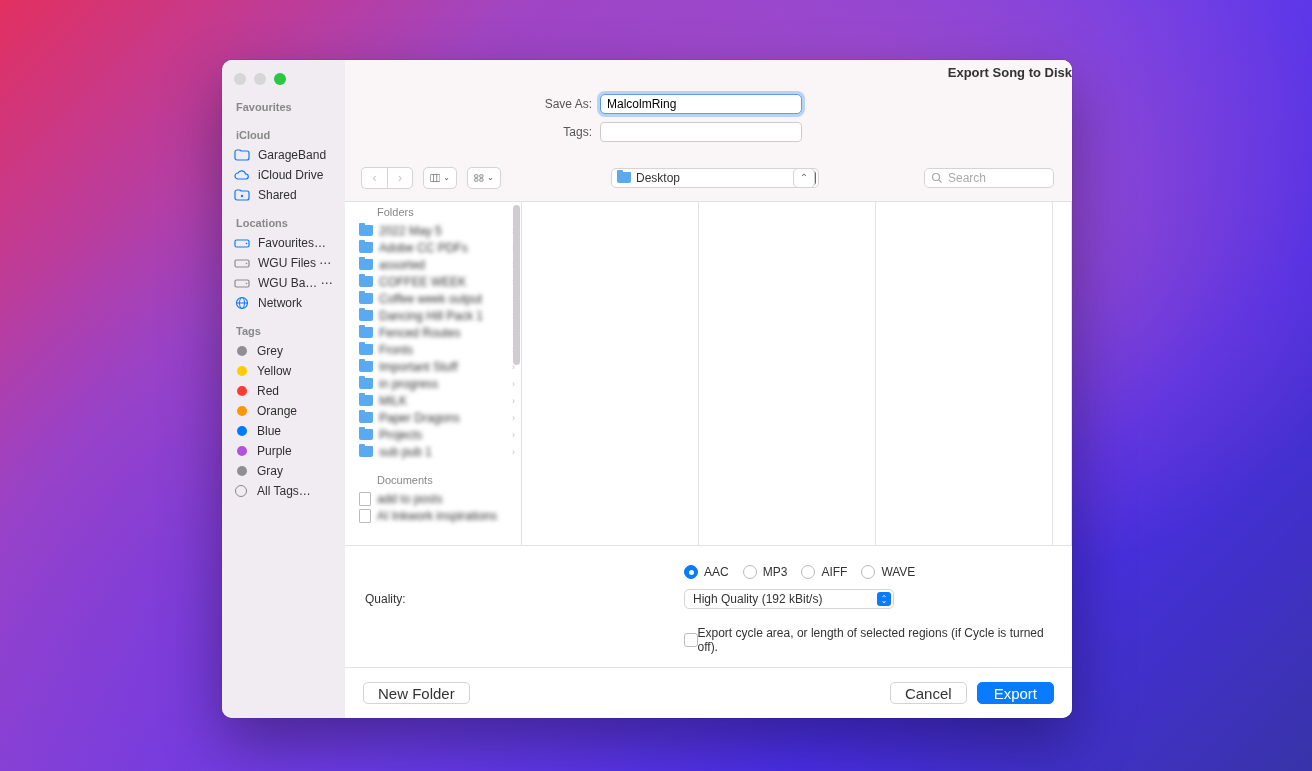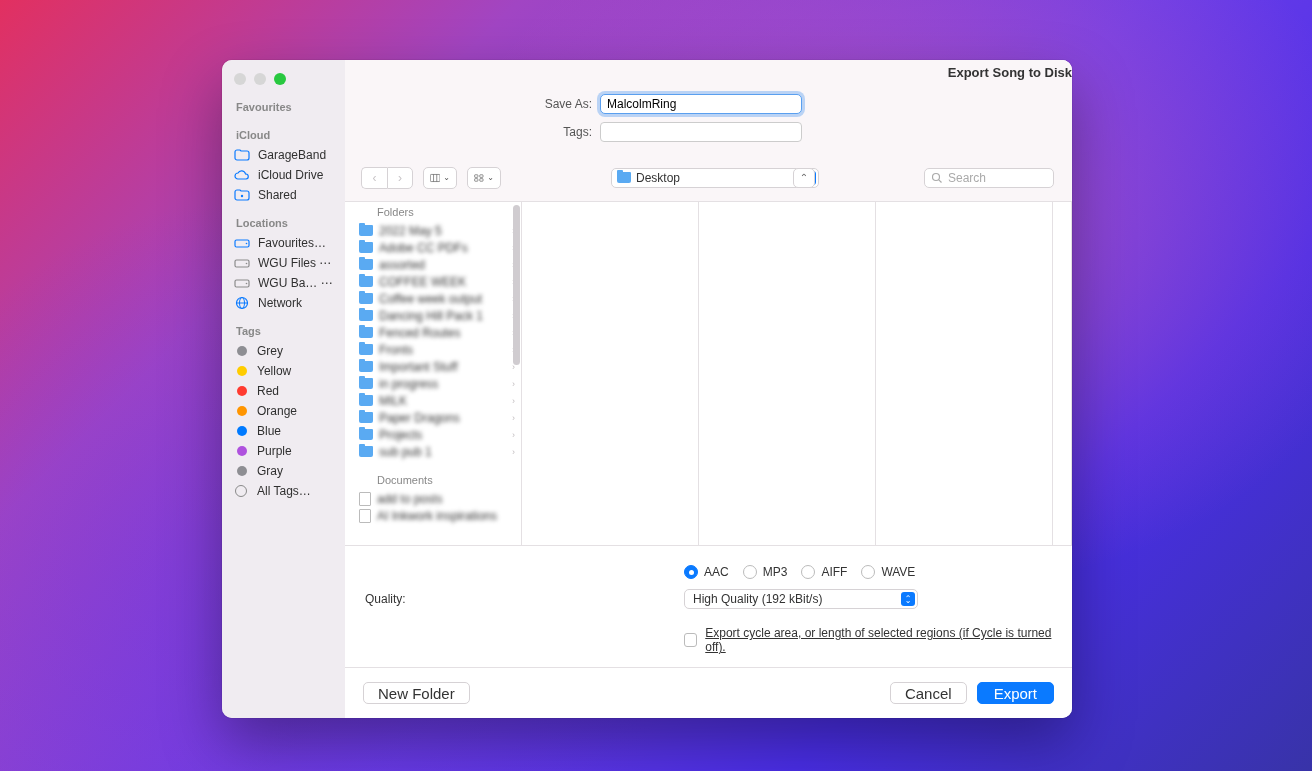--- a/index.html
+++ b/index.html
@@ -54,23 +54,23 @@
 .file-row .chev { margin-left: auto; color: #c0bcbf; font-size: 9px; }
 .scrollbar { position: absolute; right: 1px; top: 3px; width: 7px; height: 160px; background: #d0ccd0; border-radius: 4px; }
 .export-options { background: #fff; padding: 14px 20px 8px 20px; font-size: 12px; color: #333; }
 .opt-row { display: flex; align-items: center; padding: 5px 0; }
 .opt-row-formats { padding-left: 319px; gap: 14px; }
 .radio { display: flex; align-items: center; gap: 6px; }
 .radio-dot { width: 14px; height: 14px; border: 1px solid #bbb; border-radius: 50%; display: flex; align-items: center; justify-content: center; }
 .radio-dot.on { border-color: #0a7aff; background: #0a7aff; }
 .radio-dot.on::after { content: ""; width: 5px; height: 5px; background: #fff; border-radius: 50%; }
 .opt-row-quality .ql-label { width: 56px; }
-.quality-select { margin-left: 263px; width: 234px; height: 20px; background: #fff; border: 1px solid #d6d2d5; border-radius: 5px; display: flex; align-items: center; padding: 0 2px 0 8px; font-size: 12px; }
+.quality-select { margin-left: 263px; width: 210px; height: 20px; background: #fff; border: 1px solid #d6d2d5; border-radius: 5px; display: flex; align-items: center; padding: 0 2px 0 8px; font-size: 12px; }
 .quality-select .loc-arrows { margin-left: auto; }
-.opt-row-cycle { padding-left: 319px; gap: 8px; padding-top: 12px; text-decoration: underline; }
+.opt-row-cycle { padding-left: 319px; padding-top: 12px; }
 .checkbox { width: 14px; height: 14px; border: 1px solid #bbb; border-radius: 3px; }
 .footer { display: flex; align-items: center; padding: 14px 18px; border-top: 1px solid #e4e0e3; gap: 10px; }
 .footer .spacer { flex: 1; }
 .f-btn { height: 22px; border: 1px solid #d6d2d5; background: #fff; border-radius: 5px; padding: 0 14px; font-size: 15px; color: #333; }
 .f-btn.primary { background: #0a7aff; border-color: #0a7aff; color: #fff; padding: 0 16px; }
 svg.icon { width: 16px; height: 14px; }
 .chev-tiny { font-size: 8px; color: #555; }
 </style>
 </head>
 <body>

